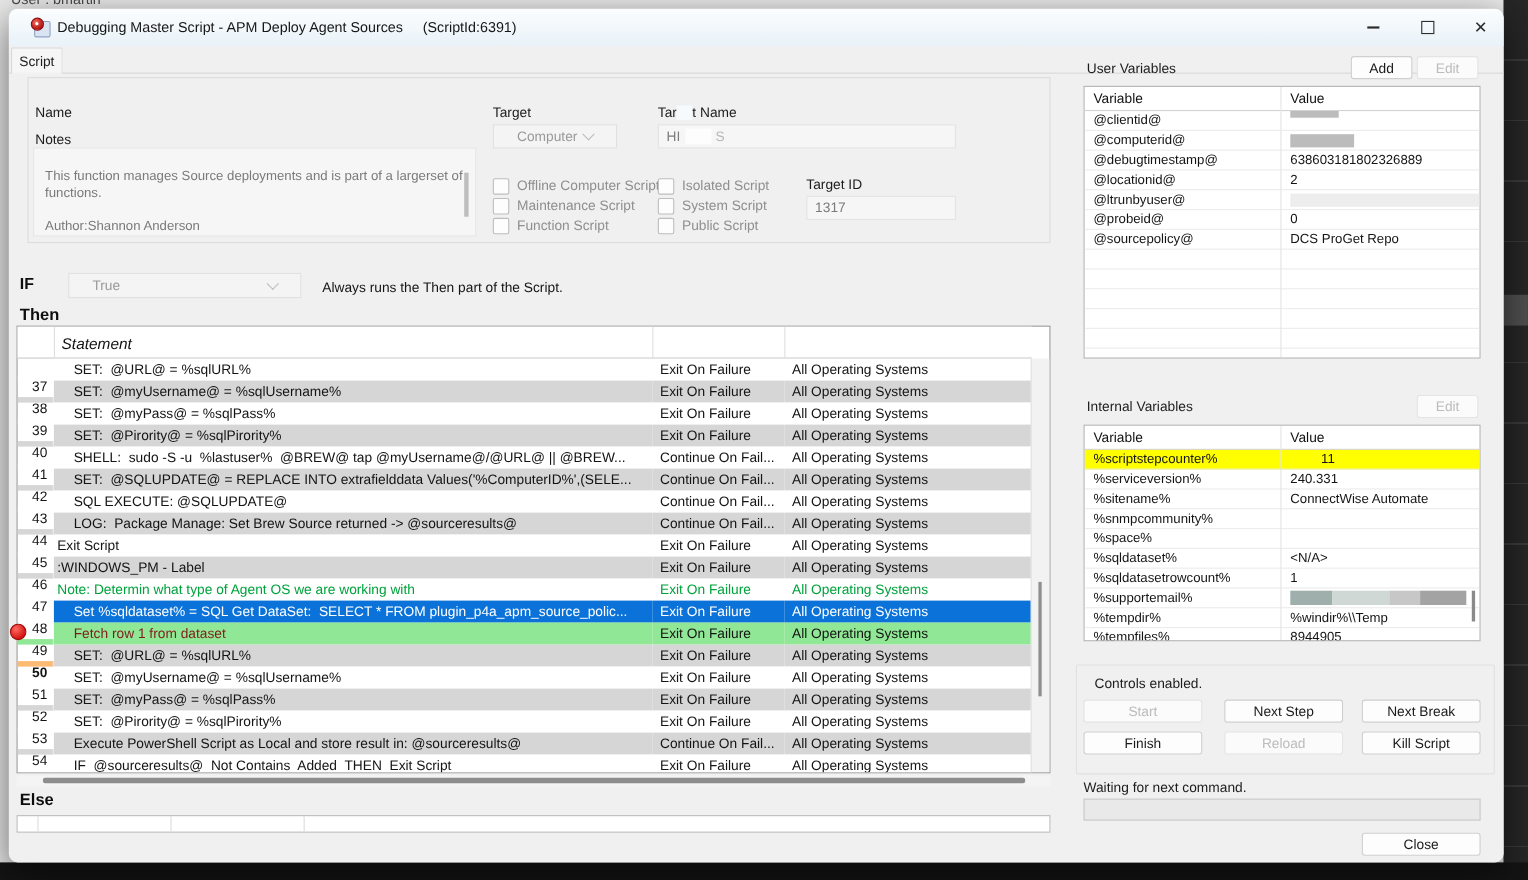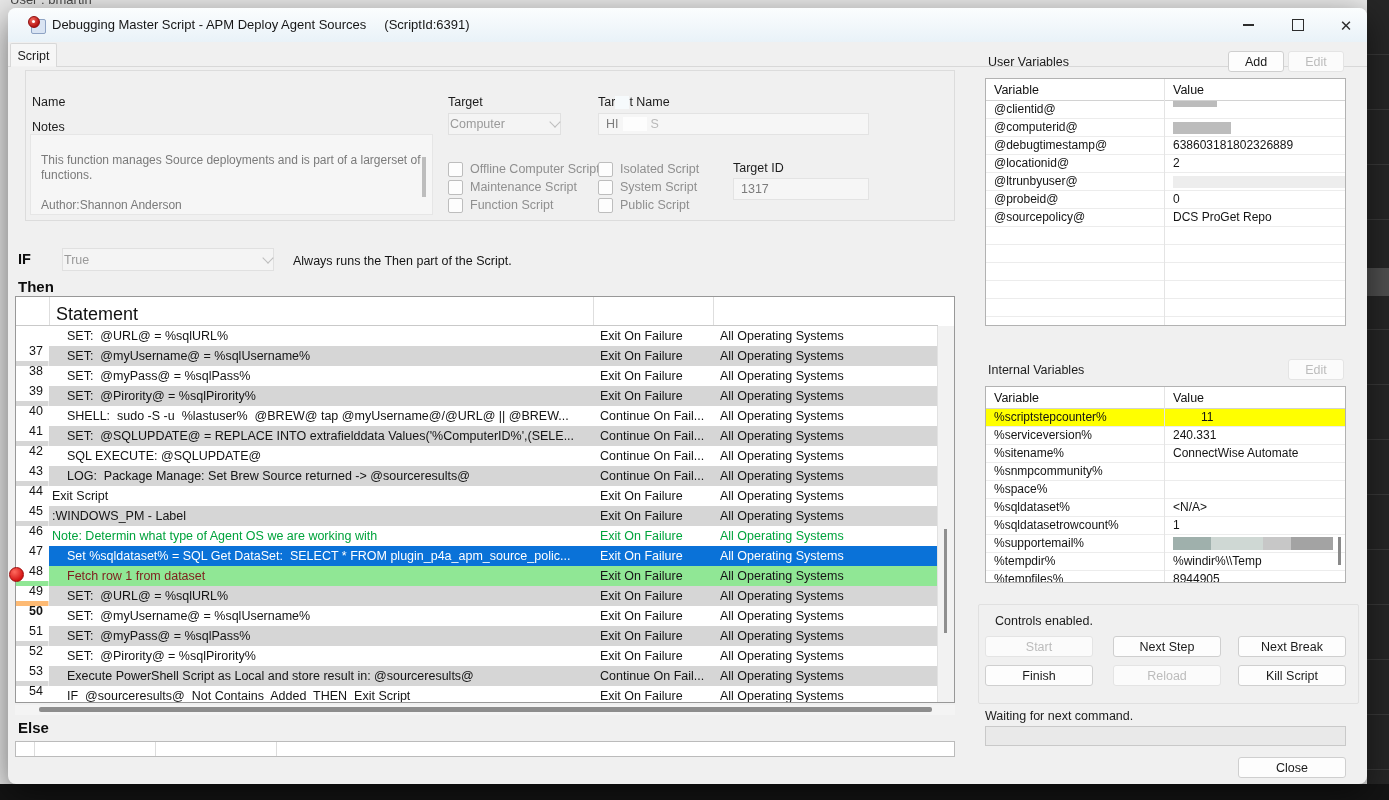--- a/index.html
+++ b/index.html
@@ -37,37 +37,37 @@
 
   
   .gbox{left:17px;top:62px;width:930px;height:151px;border:1px solid #dcdcdc;}
   .lbl{font-size:12.5px;color:#1c1c1c;white-space:nowrap;}
   .field{background:#f6f6f6;border:1px solid #e3e3e3;color:#7c7c7c;font-size:12.5px;
          display:flex;align-items:center;padding:0 7px;white-space:pre;}
   .notes{left:22px;top:126px;width:403px;height:81px;background:#f6f6f6;border:1px solid #e6e6e6;color:#7a7a7a;
          font-size:12px;line-height:15px;padding:3px 10px;white-space:pre-line;overflow:hidden;}
   .notes-thumb{position:absolute;right:6px;top:22px;width:4px;height:40px;background:#bdbdbd;}
   .combo{background:#f4f4f4;border:1px solid #e0e0e0;color:#9a9a9a;font-size:12.5px;
-         display:flex;align-items:center;justify-content:space-between;padding:0 1px;}
+         display:flex;align-items:center;justify-content:space-between;padding:0 21px;}
   .chev{width:7px;height:7px;border-right:1.6px solid #bdbdbd;border-bottom:1.6px solid #bdbdbd;
         transform:rotate(45deg);margin-top:-4px;flex:0 0 auto;}
   .cb-row{display:flex;align-items:center;height:18px;}
   .cb{width:13px;height:13px;border:1px solid #bdbdbd;background:#fdfdfd;border-radius:2px;flex:0 0 auto;}
   .cb-lbl{font-size:12.5px;color:#8f8f8f;margin-left:7px;white-space:nowrap;}
   .redact-gap{display:inline-block;width:14px;height:13px;background:#f6fafc;vertical-align:middle;}
   .redact-val{display:inline-block;width:24px;height:14px;background:#fdfdfd;vertical-align:middle;margin:0 4px;}
   .tn-tail{color:#b9b9b9;}
 
   
   .if-label{left:10px;top:243px;font-weight:bold;font-size:14.5px;color:#0d0d0d;}
   .if-hint{left:285px;top:246px;font-size:12.5px;color:#151515;}
   .then-label{left:10px;top:270px;font-weight:bold;font-size:15px;color:#0d0d0d;}
   .then-table{left:7px;top:288px;width:940px;height:407px;background:#fff;border:1px solid #989898;}
   .tt-header{position:absolute;left:0;top:0;right:16px;height:28px;background:#fff;border-bottom:1px solid #c9c9c9;}
-  .tt-header .hd{position:absolute;left:40px;top:7px;font-size:18px;color:#111;}
+  .tt-header .hd{position:absolute;left:40px;top:7px;font-size:14px;color:#111;font-style:italic;}
   .tt-hline{position:absolute;top:0;bottom:0;width:1px;background:#dedede;}
   .tt-body{position:absolute;left:0;top:29px;right:16px;bottom:0;overflow:hidden;}
   .t-row{height:20px;display:flex;font-size:12.5px;line-height:20px;color:#141414;}
   .c-num{width:33px;text-align:right;padding-right:5px;box-sizing:border-box;border-right:1px solid rgba(255,255,255,.55);margin-top:15px;}
   .c-st{width:544px;padding-left:3px;box-sizing:border-box;white-space:pre;overflow:hidden;}
   .c-st.ind{padding-left:18px;}
   .c-exit{width:120px;padding-left:7px;box-sizing:border-box;white-space:pre;overflow:hidden;}
   .c-os{flex:1;padding-left:7px;white-space:pre;overflow:hidden;}
   .tt-vscroll{position:absolute;right:0;top:29px;bottom:0;width:16px;background:#f2f2f2;border-left:1px solid #e1e1e1;}
   .tt-vthumb{position:absolute;left:6px;top:203px;width:3px;height:104px;background:#8f8f8f;}

